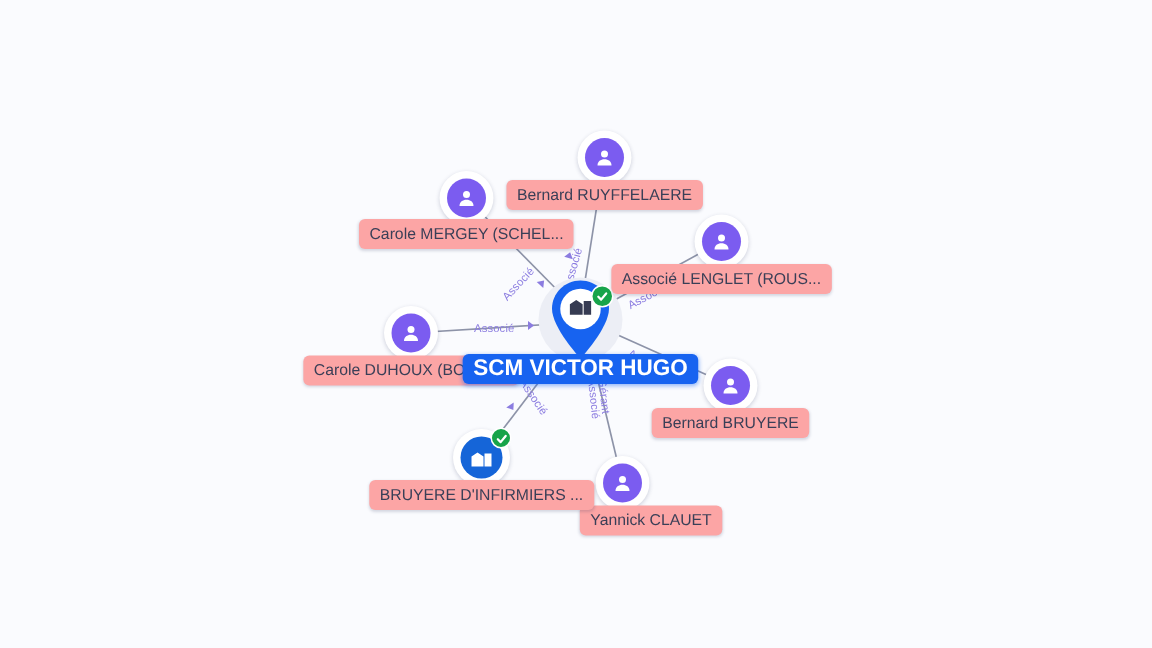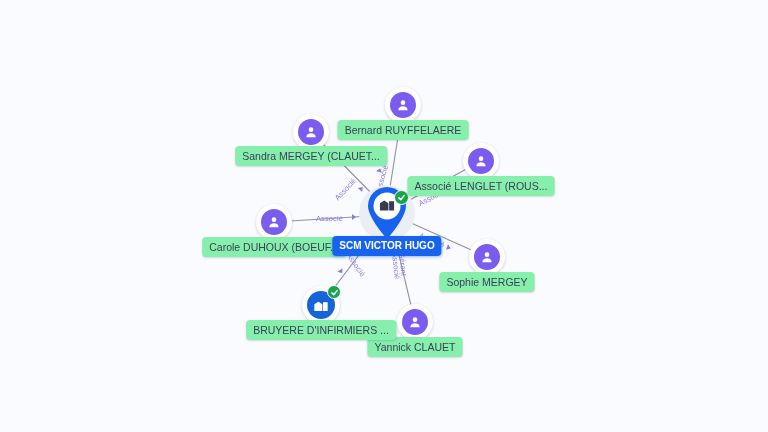--- a/index.html
+++ b/index.html
@@ -62,34 +62,34 @@
     border:1.5px solid #ffffff;
     display:flex;align-items:center;justify-content:center;
     box-sizing:border-box;
   }
   .badge svg{display:block;}
 
   
   .label{
     position:absolute;
     transform:translate(-50%,0);
-    background:#86efac;
+    background:#fca5a5;
     color:#3a3f57;
     font-size:10.5px;
     line-height:14px;
     padding:3px 7px;
     border-radius:4px;
     white-space:nowrap;
     box-shadow:0 1px 2px rgba(40,50,90,.18);
   }
   .label.primary{
     background:#1763f0;
     color:#ffffff;
     font-weight:bold;
-    font-size:10px;
+    font-size:15px;
     border-radius:4px;
     box-shadow:0 1px 3px rgba(23,99,240,.45);
   }
 
   
   .edge-label{
     position:absolute;
     color:#8b7ce0;
     font-size:7.5px;
     white-space:nowrap;
@@ -228,23 +228,23 @@
         </svg>
       </div>
       <div class="badge" style="left:30px;top:5px;width:15px;height:15px">
         <svg width="9" height="9" viewBox="0 0 24 24" fill="none" stroke="#ffffff" stroke-width="4" stroke-linecap="round" stroke-linejoin="round">
             <polyline points="5,13 10,18 19,7"></polyline>
           </svg>
       </div>
     </div>
   </div>
 
-  <div class="label" style="left:311px;top:146px">Sandra MERGEY (CLAUET...</div>
+  <div class="label" style="left:311px;top:146px">Carole MERGEY (SCHEL...</div>
   <div class="label" style="left:403px;top:120px">Bernard RUYFFELAERE</div>
   <div class="label" style="left:481px;top:176px">Associé LENGLET (ROUS...</div>
-  <div class="label" style="left:487px;top:272px">Sophie MERGEY</div>
-  <div class="label" style="left:415px;top:337px">Yannick CLAUET</div>
+  <div class="label" style="left:487px;top:272px">Bernard BRUYERE</div>
+  <div class="label" style="left:434px;top:337px">Yannick CLAUET</div>
   <div class="label" style="left:321px;top:320px">BRUYERE D'INFIRMIERS ...</div>
   <div class="label" style="left:274px;top:237px">Carole DUHOUX (BOEUF...</div>
 
   <div class="label primary" style="left:387px;top:236px">SCM VICTOR HUGO</div>
 
 </div>
 
 </body></html>

